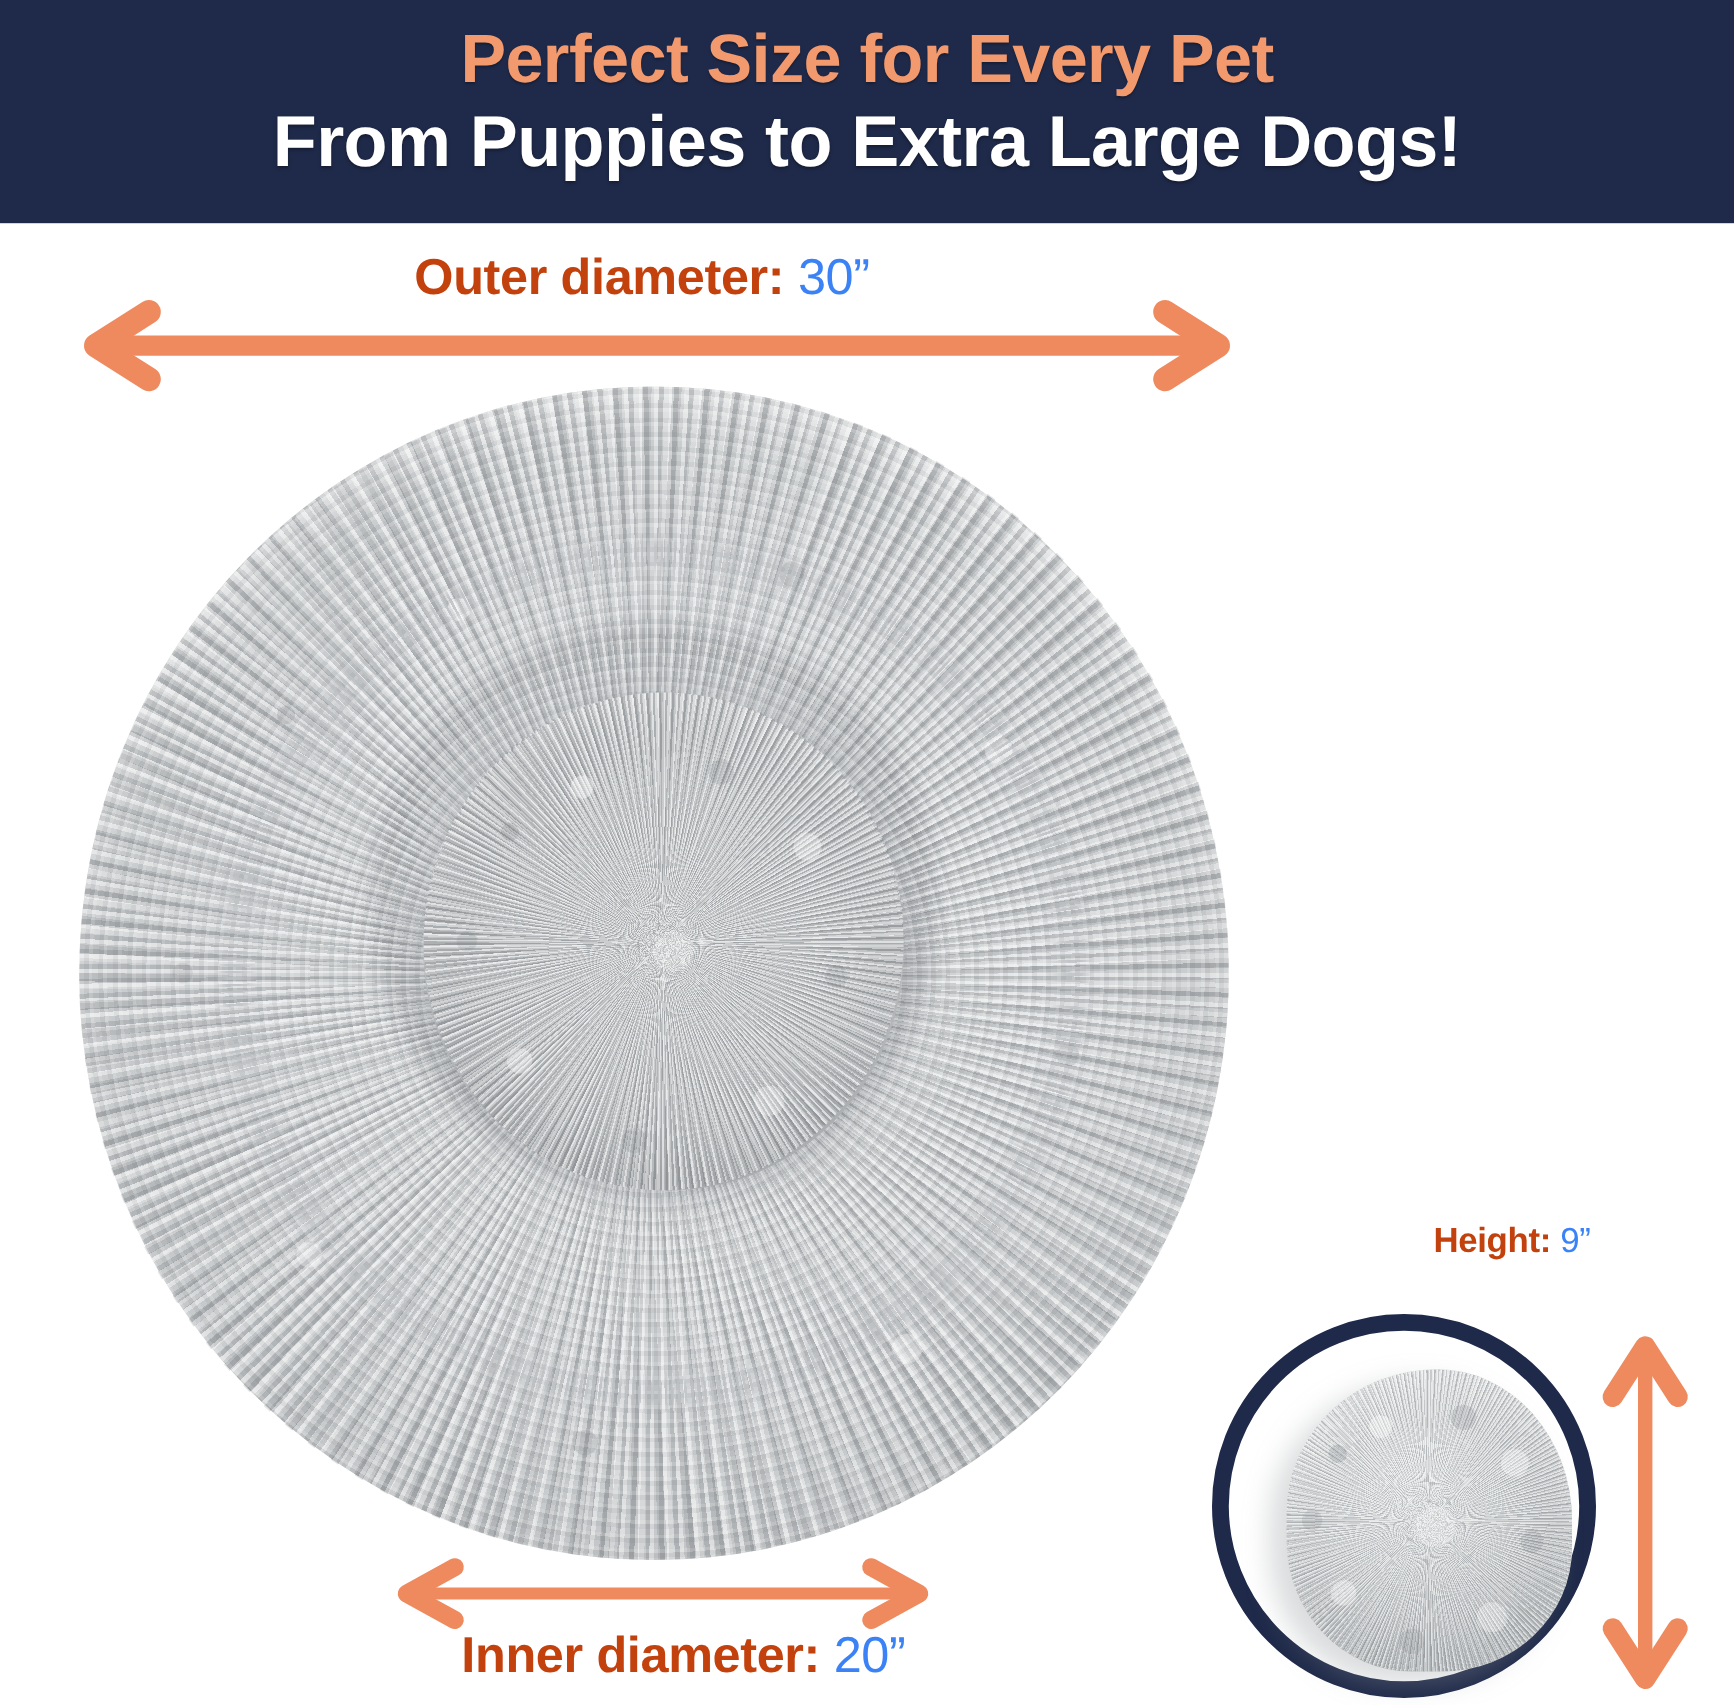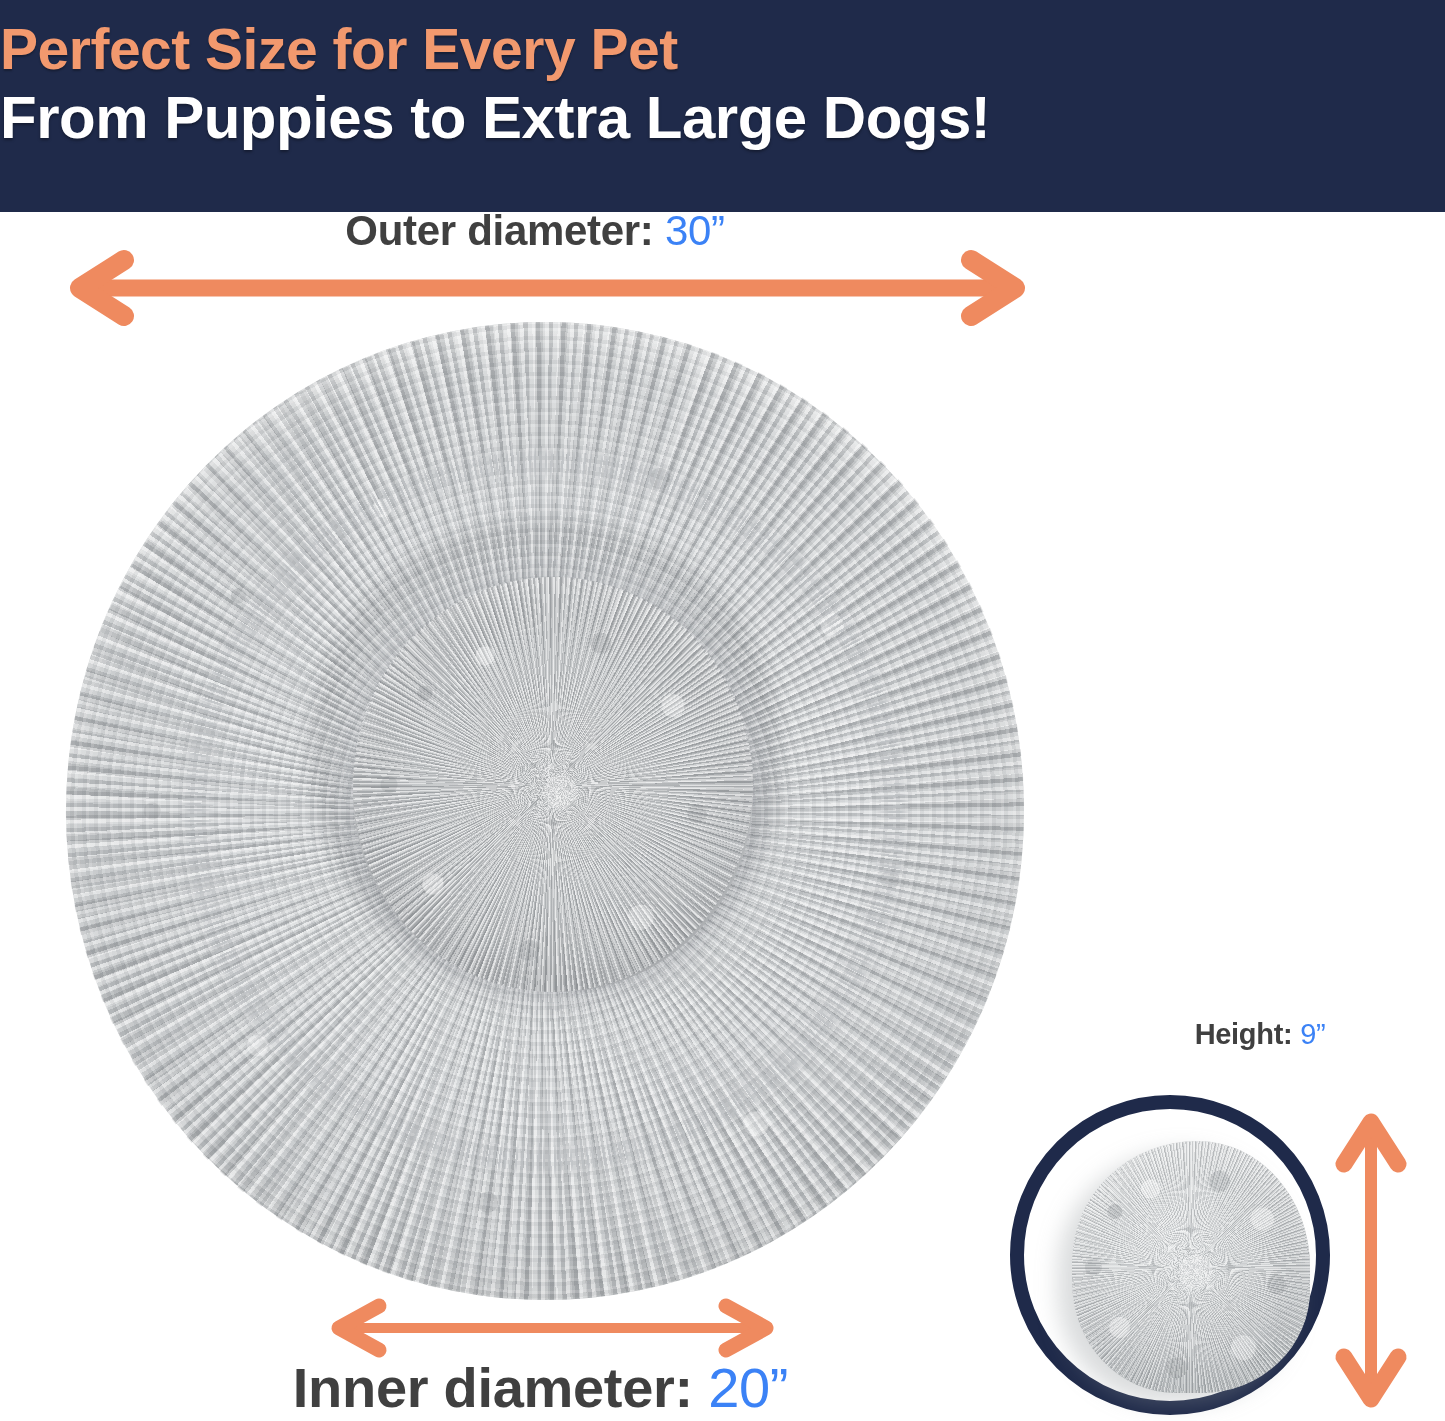--- a/index.html
+++ b/index.html
@@ -18,22 +18,23 @@
     background: #ffffff;
     overflow: hidden;
   }
 
   
   .banner {
     position: absolute;
     left: 0;
     top: 0;
     width: 1445px;
-    height: 212px;
+    height: 186px;
     background: #1f2a4a;
+    text-align: center;
   }
   .banner-line1 {
     position: absolute;
     left: 0;
     top: 18px;
     width: 1445px;
     font-size: 57px;
     font-weight: bold;
     letter-spacing: -0.5px;
     color: #f2996e;
@@ -54,40 +55,40 @@
   }
 
   
   .dim-label {
     position: absolute;
     white-space: nowrap;
     font-weight: bold;
     letter-spacing: -0.3px;
   }
   .dim-label .name {
-    color: #404040;
+    color: #c2410c;
   }
   .dim-label .value {
     color: #3b82f6;
     font-weight: normal;
   }
 
   #outer-label {
     left: 0;
     top: 207px;
     width: 1070px;
     text-align: center;
     font-size: 42px;
   }
   #inner-label {
-    left: 253px;
+    left: 282px;
     top: 1355px;
     width: 575px;
     text-align: center;
-    font-size: 56px;
+    font-size: 42px;
   }
   #height-label {
     left: 1075px;
     top: 1018px;
     width: 370px;
     text-align: center;
     font-size: 29px;
   }
 
   

